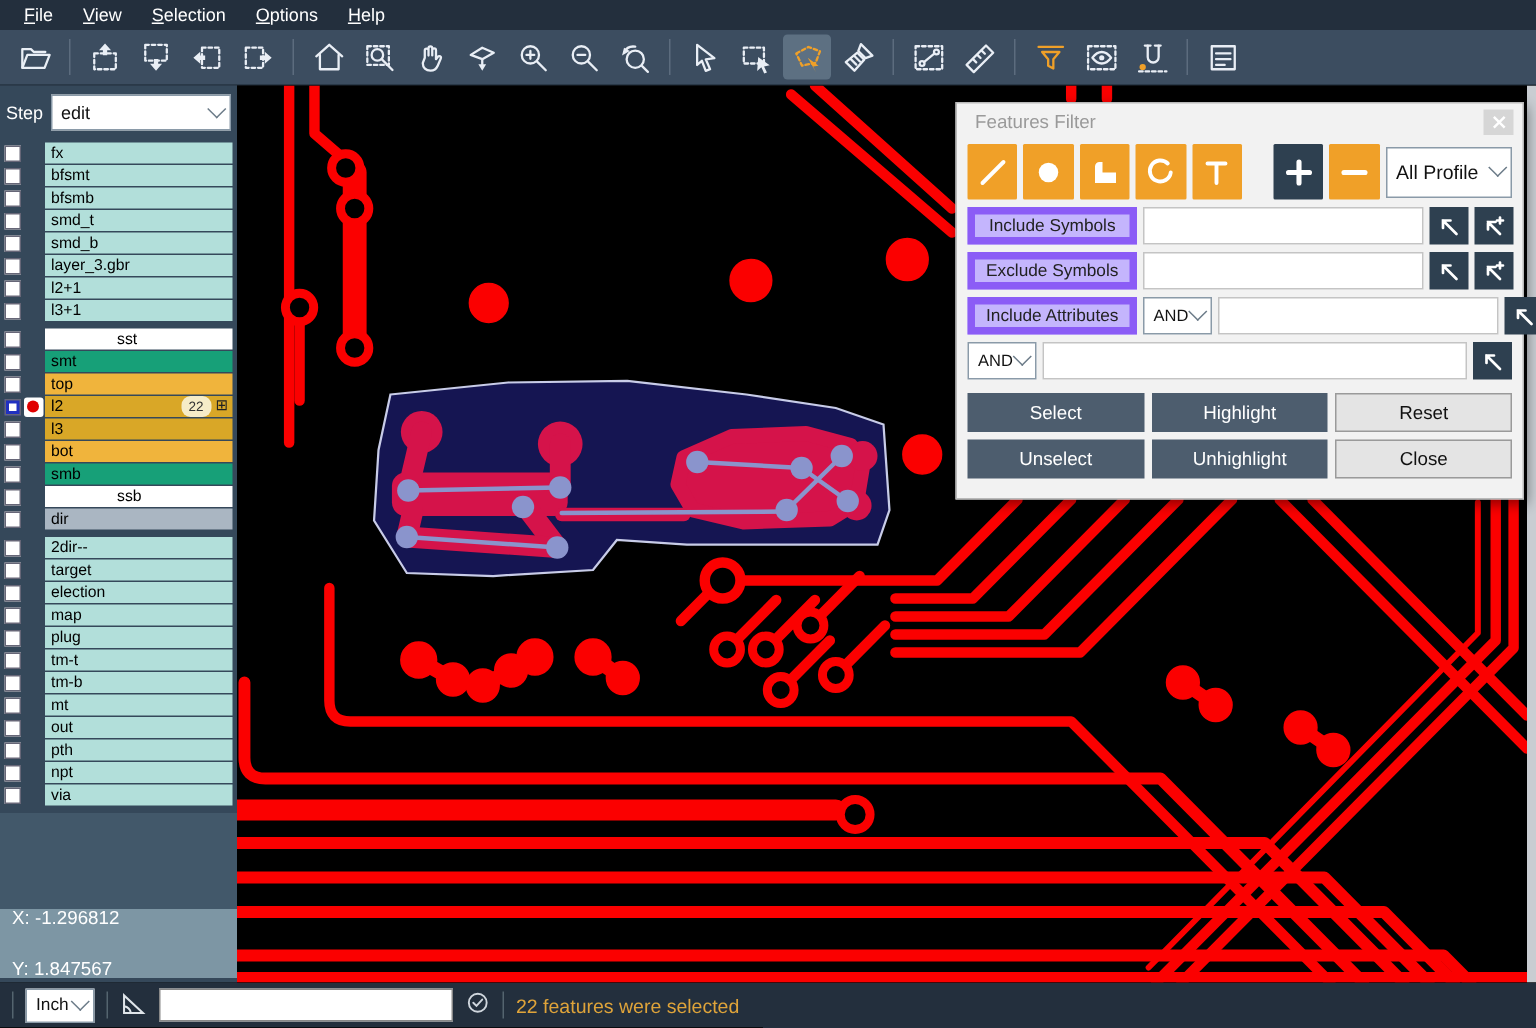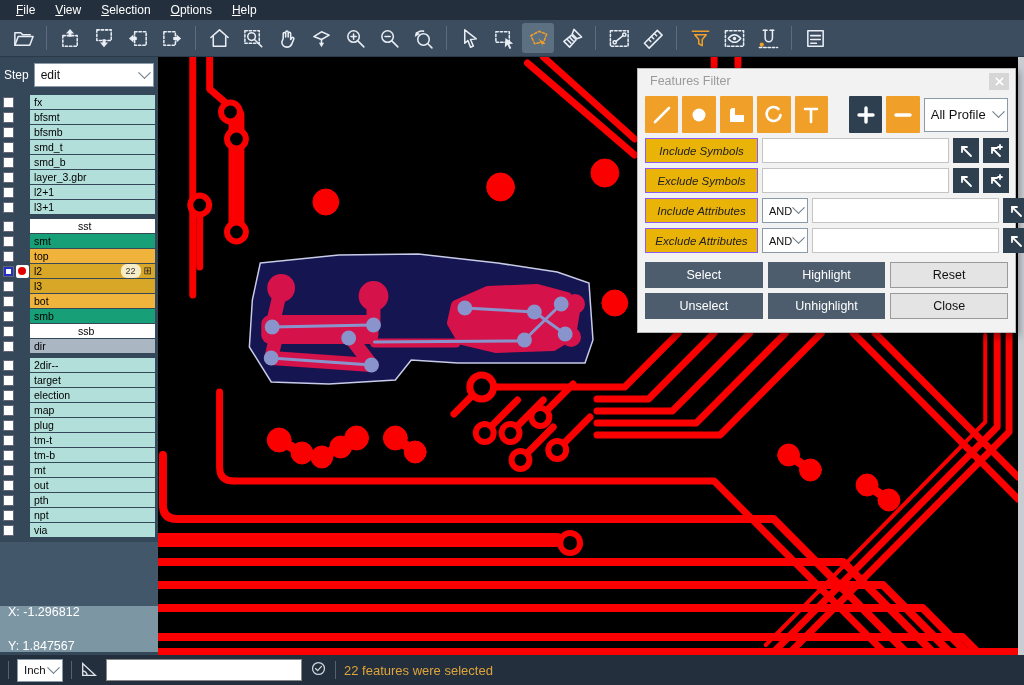--- a/index.html
+++ b/index.html
@@ -76,21 +76,21 @@
   #fd-close svg { width:9px; height:9px; stroke:#fff; stroke-width:1.8; }
   .fd-row { display:flex; align-items:center; padding:0 7px; gap:4px; }
   .fbtn { width:37px; height:37px; border-radius:1px; display:flex; align-items:center; justify-content:center; background:var(--accent); }
   .fbtn.navy { background:var(--btn-navy); }
   .fbtn svg { width:24px; height:24px; stroke:#fff; stroke-width:2.6; fill:none; stroke-linecap:round; }
   .fbtn svg .fwh { fill:#fff; stroke:none; }
   #fd-types { margin-top:3px; }
   .fgap { width:14px; }
   #profile-select { width:92px; height:34px; margin-left:auto; font-size:13px; }
   .frow { height:25px; margin-top:5px; }
-  .flabel { width:113px; height:25px; background:#eab308; border:1px solid #8b5cf6; color:#222; font-size:11.5px; display:flex; align-items:center; justify-content:center; flex:0 0 113px;font-style:italic; }
+  .flabel { width:113px; height:25px; background:#c4b5fd; border:5px solid #8b5cf6; color:#222; font-size:11.5px; display:flex; align-items:center; justify-content:center; flex:0 0 113px; }
   .fand { width:46px; height:25px; font-size:11px; flex:0 0 46px; }
   .finput { flex:1; height:25px; background:#fff; border:1px solid #c4c4c4; padding:0 4px; font-family:"Liberation Sans",sans-serif; }
   .abtn { width:26px; height:25px; background:var(--btn-navy); flex:0 0 26px; display:flex; align-items:center; justify-content:center; }
   .abtn svg { width:16px; height:16px; stroke:#fff; stroke-width:1.8; fill:none; stroke-linecap:round; }
   #fd-actions { display:grid; grid-template-columns:1fr 1fr 1fr; gap:5px; padding:9px 7px 13px; }
   .act { height:26px; display:flex; align-items:center; justify-content:center; font-size:12.5px; }
   .act.slate { background:var(--btn-slate); color:#fff; }
   .act.light { background:var(--btn-light); color:#111; border:1px solid #9a9a9a; }
 
   
@@ -694,21 +694,20 @@
           </div>
           <input class="finput" style="">
           <div class="abtn">
             <svg viewBox="0 0 16 16">
                 <path d="M13 13 L4 4 M4 9 V4 H9"></path>
               </svg>
           </div>
 
         </div>
         <div class="fd-row frow">
-          <div class="flabel">Exclude Attributes</div>
           <div class="selbox fand">
             <span>AND</span>
             <span class="chev"></span>
           </div>
           <input class="finput" style="">
           <div class="abtn">
             <svg viewBox="0 0 16 16">
                 <path d="M13 13 L4 4 M4 9 V4 H9"></path>
               </svg>
           </div>

